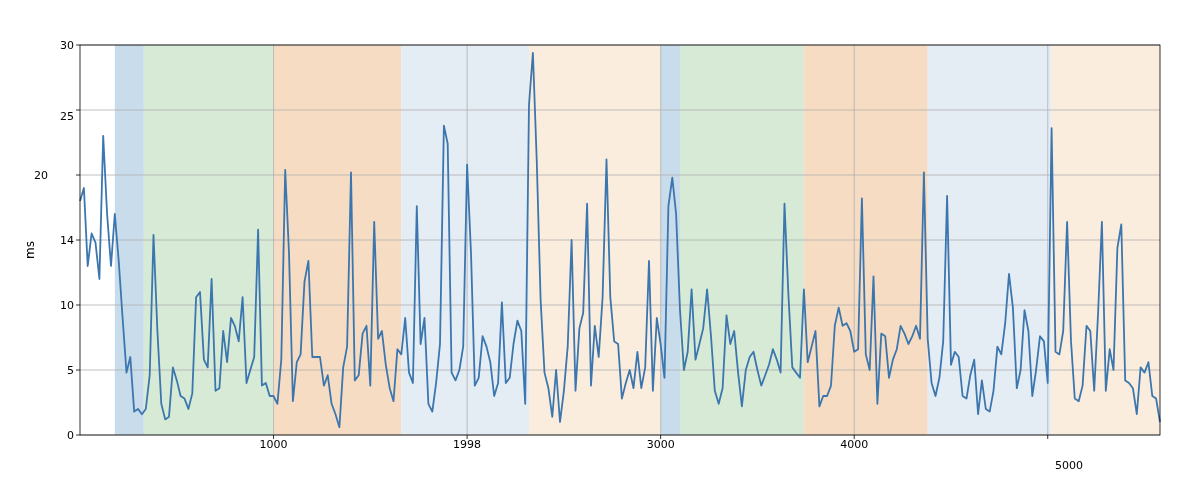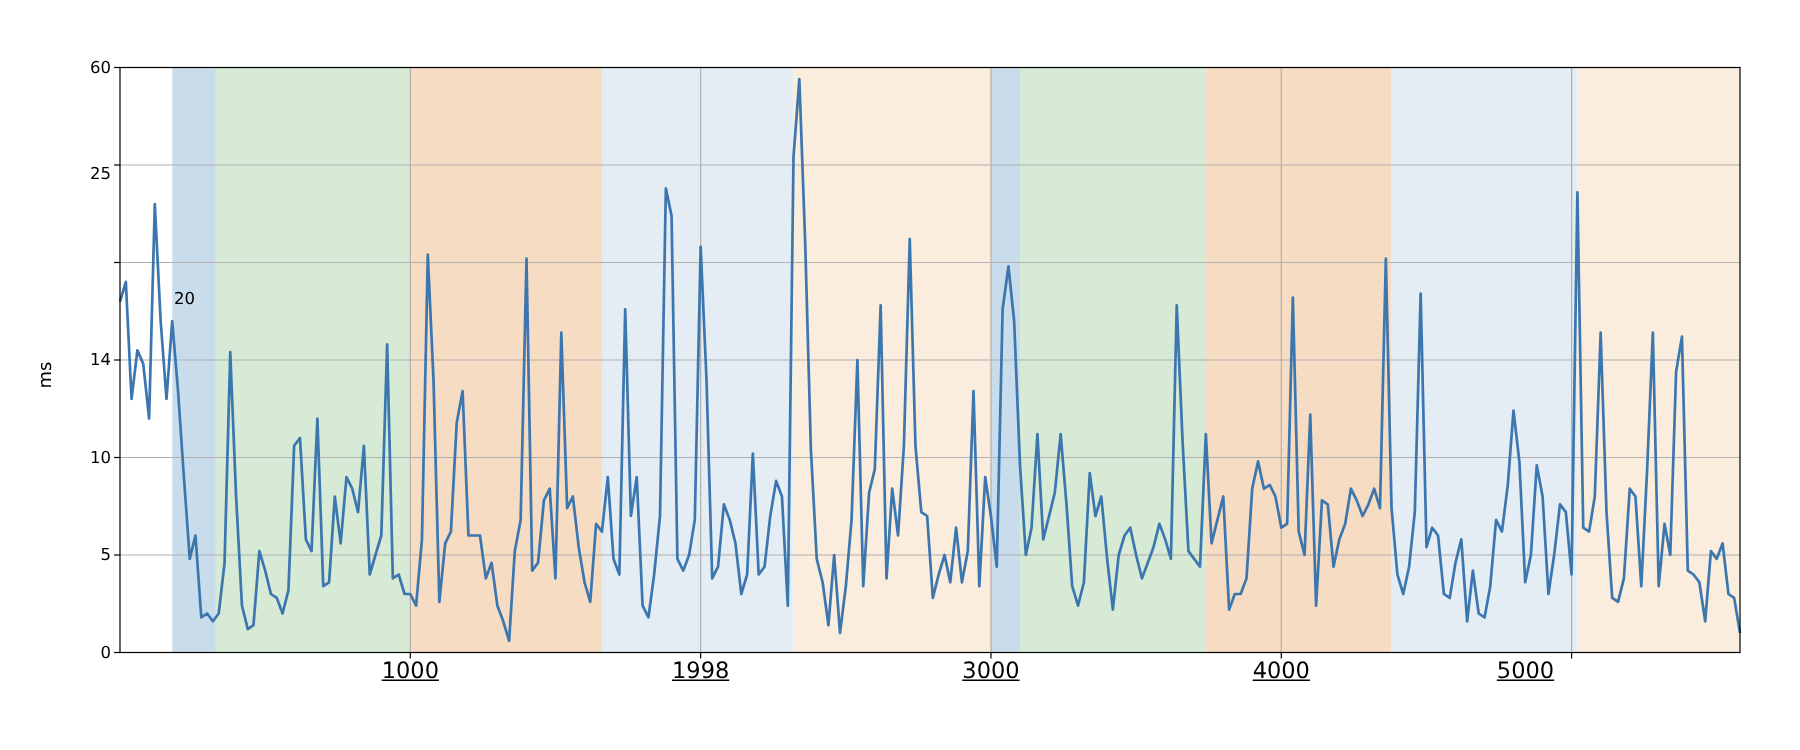--- a/index.html
+++ b/index.html
@@ -53,22 +53,21 @@
     right: 1086px; 
     transform: translateY(-50%);
     text-align: right;
     font-size: 11px;
   }
   .tick-label-x {
     position: absolute;
     top: 438px;
     transform: translateX(-50%);
     text-align: left;
-    font-size: 15px;
-    text-decoration: underline;
+    font-size: 11px;
   }
 </style>
 </head>
 <body>
 
 <div class="figure">
 
 
   <div class="ylabel">ms</div>
 
@@ -111,26 +110,26 @@
         <line x1="774.1935483870967" x2="774.1935483870967" y1="390" y2="394" stroke="#000" stroke-width="0.8"></line>
         <line x1="967.741935483871" x2="967.741935483871" y1="390" y2="394" stroke="#000" stroke-width="0.8"></line>
       </svg>
   </div>
 
   <div id="ytick-container">
       <div class="tick-label-y" style="top: 435px; right: 1126px;">0</div>
       <div class="tick-label-y" style="top: 370px; right: 1126px;">5</div>
       <div class="tick-label-y" style="top: 305px; right: 1126px;">10</div>
       <div class="tick-label-y" style="top: 240px; right: 1126px;">14</div>
-      <div class="tick-label-y" style="top: 175px; right: 1070px; margin-top: 24px;">20</div>
+      <div class="tick-label-y" style="top: 175px; right: 1152px;">20</div>
       <div class="tick-label-y" style="top: 116px; right: 1126px;">25</div>
-      <div class="tick-label-y" style="top: 45px; right: 1126px;">60</div>
+      <div class="tick-label-y" style="top: 45px; right: 1126px;">30</div>
     </div>
   <div id="xtick-container">
       <div class="tick-label-x" style="left: 273.548px;">1000</div>
       <div class="tick-label-x" style="left: 467.097px;">1998</div>
       <div class="tick-label-x" style="left: 660.645px;">3000</div>
       <div class="tick-label-x" style="left: 854.194px;">4000</div>
-      <div class="tick-label-x" style="left: 1017px;">5000</div>
+      <div class="tick-label-x" style="left: 1069px; margin-top: 21px;">5000</div>
     </div>
 
 
 </div>
 
 </body></html>

